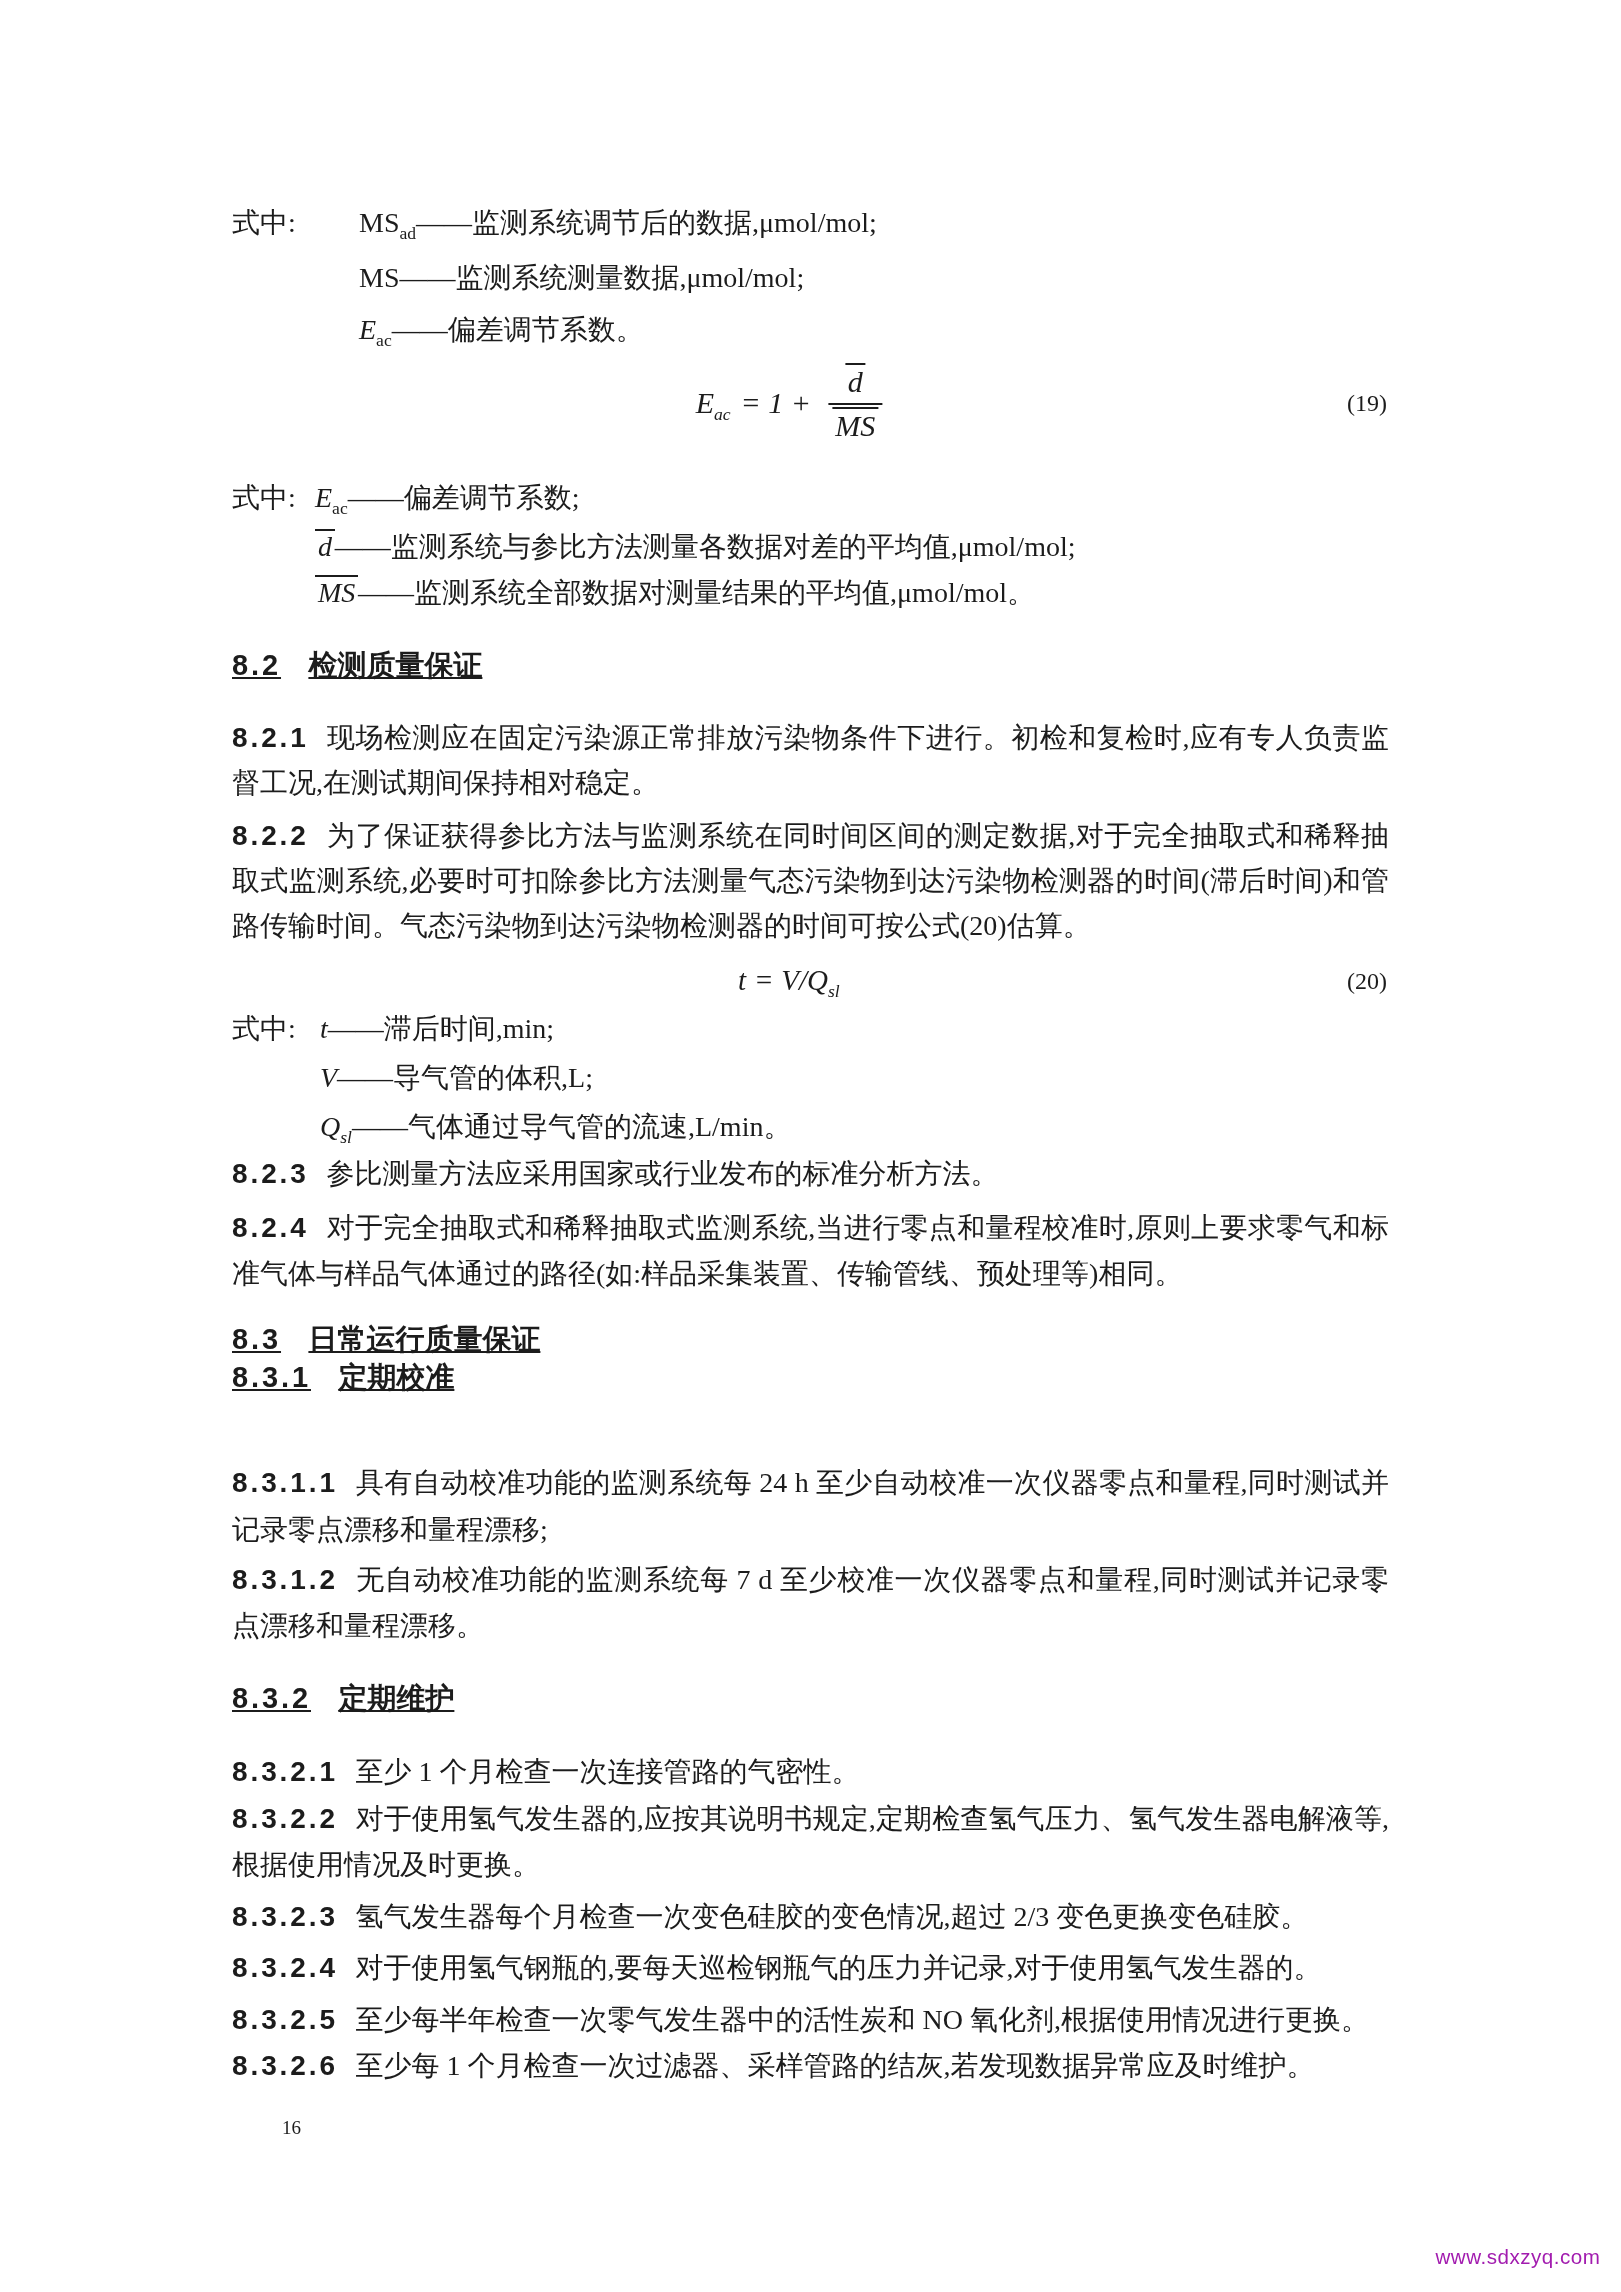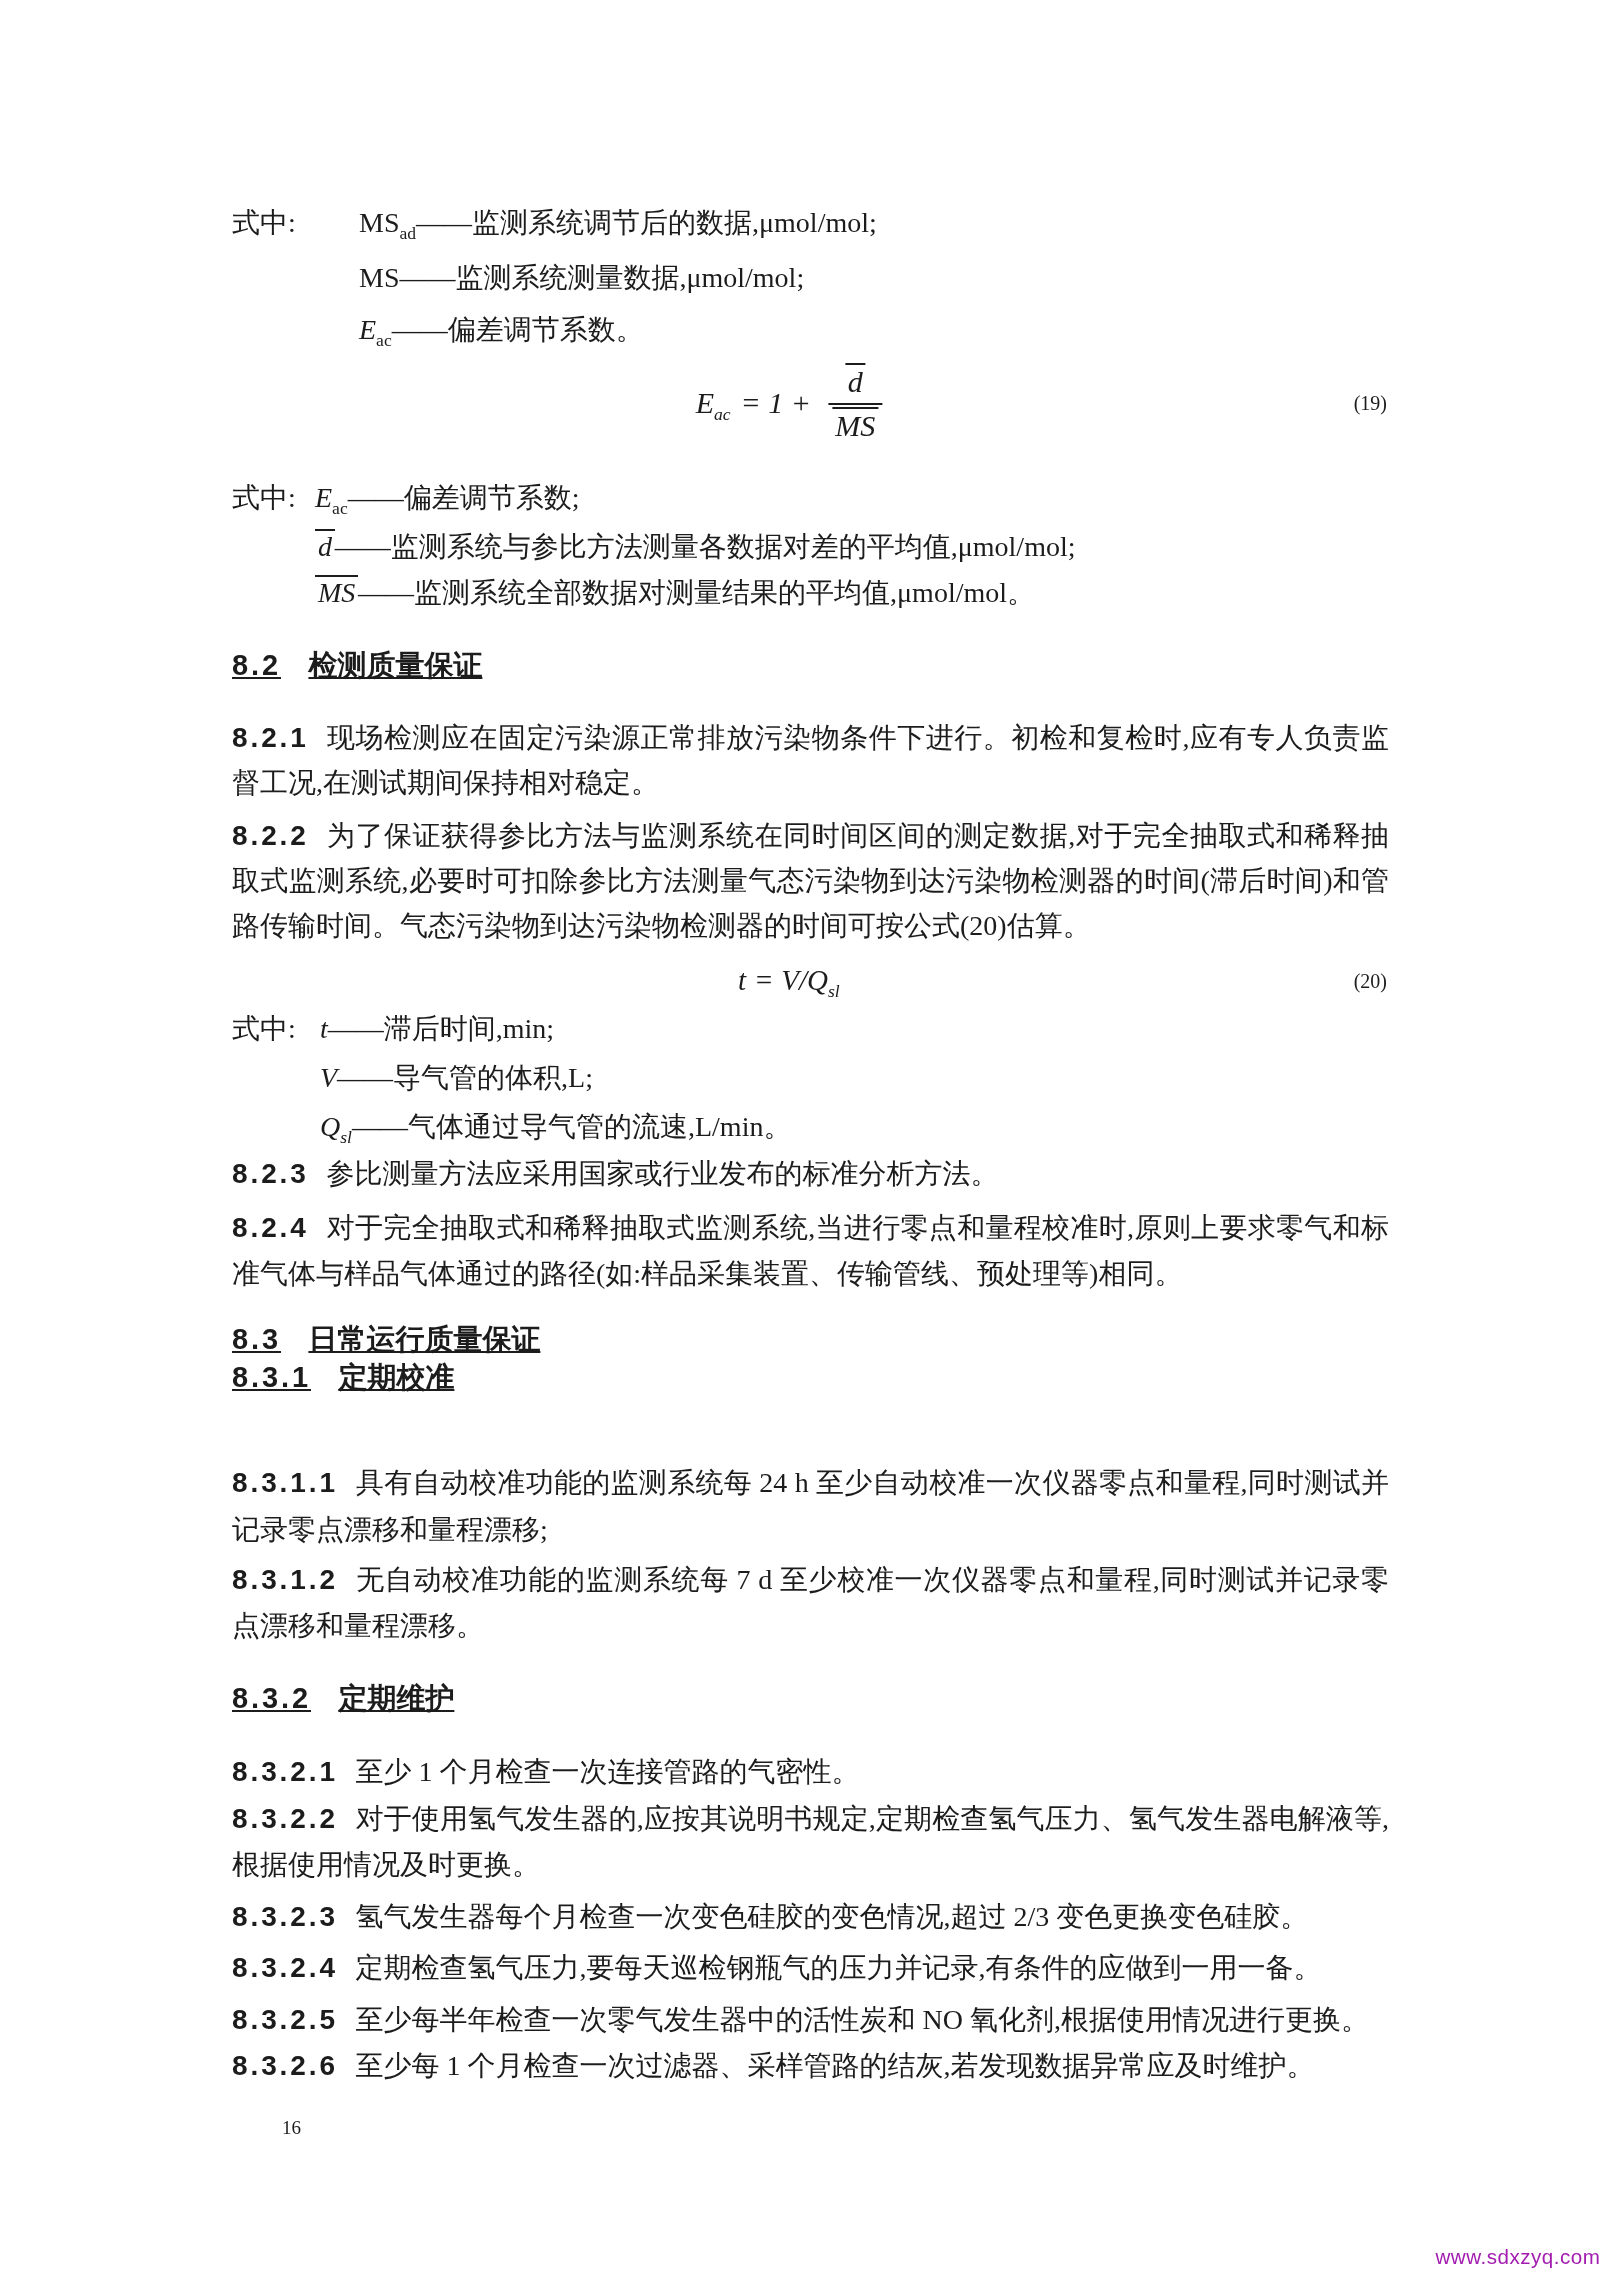--- a/index.html
+++ b/index.html
@@ -67,21 +67,21 @@
     display:flex;
     align-items:center;
     transform:translateX(-21.6px);
   }
   .eqnum{
     position:absolute;
     right:2px;
     top:50%;
     transform:translateY(-50%);
     font-style:normal;
-    font-size:20px;
+    font-size:24px;
   }
   .frac{
     display:inline-flex;
     flex-direction:column;
     align-items:center;
     margin-left:7.8px;
     vertical-align:middle;
   }
   .frac .fnum{ padding:0 11.8px 3.9px 11.8px; }
   .frac .fden{ border-top:2px solid #1c1c1c; padding:2.9px 3.9px 0 3.9px; }
@@ -211,21 +211,21 @@
 
   <div class="blk clause" style="top:1796px; line-height:46px">
     <span class="cnum">8.3.2.2</span><span>对于使用氢气发生器的,应按其说明书规定,定期检查氢气压力、氢气发生器电解液等,根据使用情况及时更换。</span>
   </div>
 
   <div class="blk clause" style="top:1894px; line-height:45px">
     <span class="cnum">8.3.2.3</span><span>氢气发生器每个月检查一次变色硅胶的变色情况,超过 2/3 变色更换变色硅胶。</span>
   </div>
 
   <div class="blk clause" style="top:1945px; line-height:45px">
-    <span class="cnum">8.3.2.4</span><span>定期检查氢气压力,要每天巡检钢瓶气的压力并记录,有条件的应做到一用一备。</span>
+    <span class="cnum">8.3.2.4</span><span>对于使用氢气钢瓶的,要每天巡检钢瓶气的压力并记录,对于使用氢气发生器的。</span>
   </div>
 
   <div class="blk clause" style="top:1997px; line-height:45px">
     <span class="cnum">8.3.2.5</span><span>至少每半年检查一次零气发生器中的活性炭和 NO 氧化剂,根据使用情况进行更换。</span>
   </div>
 
   <div class="blk clause" style="top:2043px; line-height:45px">
     <span class="cnum">8.3.2.6</span><span>至少每 1 个月检查一次过滤器、采样管路的结灰,若发现数据异常应及时维护。</span>
   </div>
 

